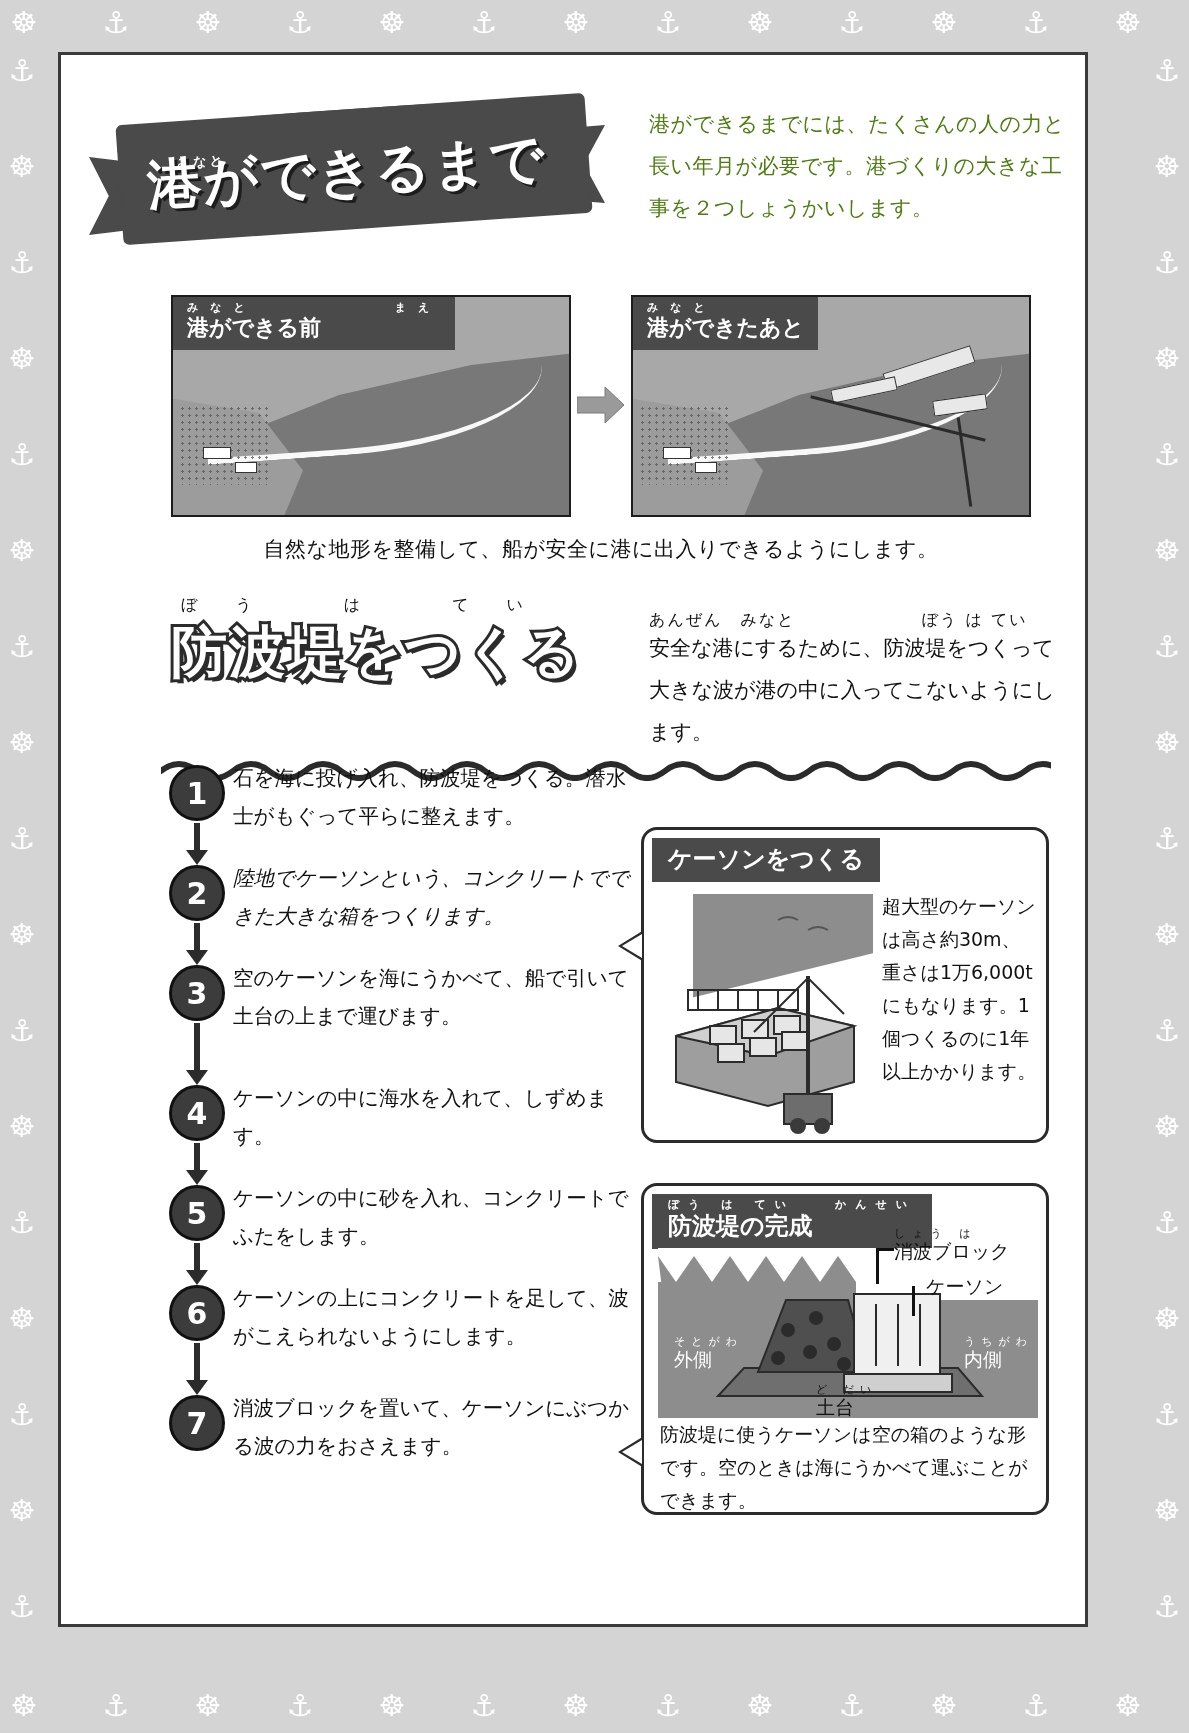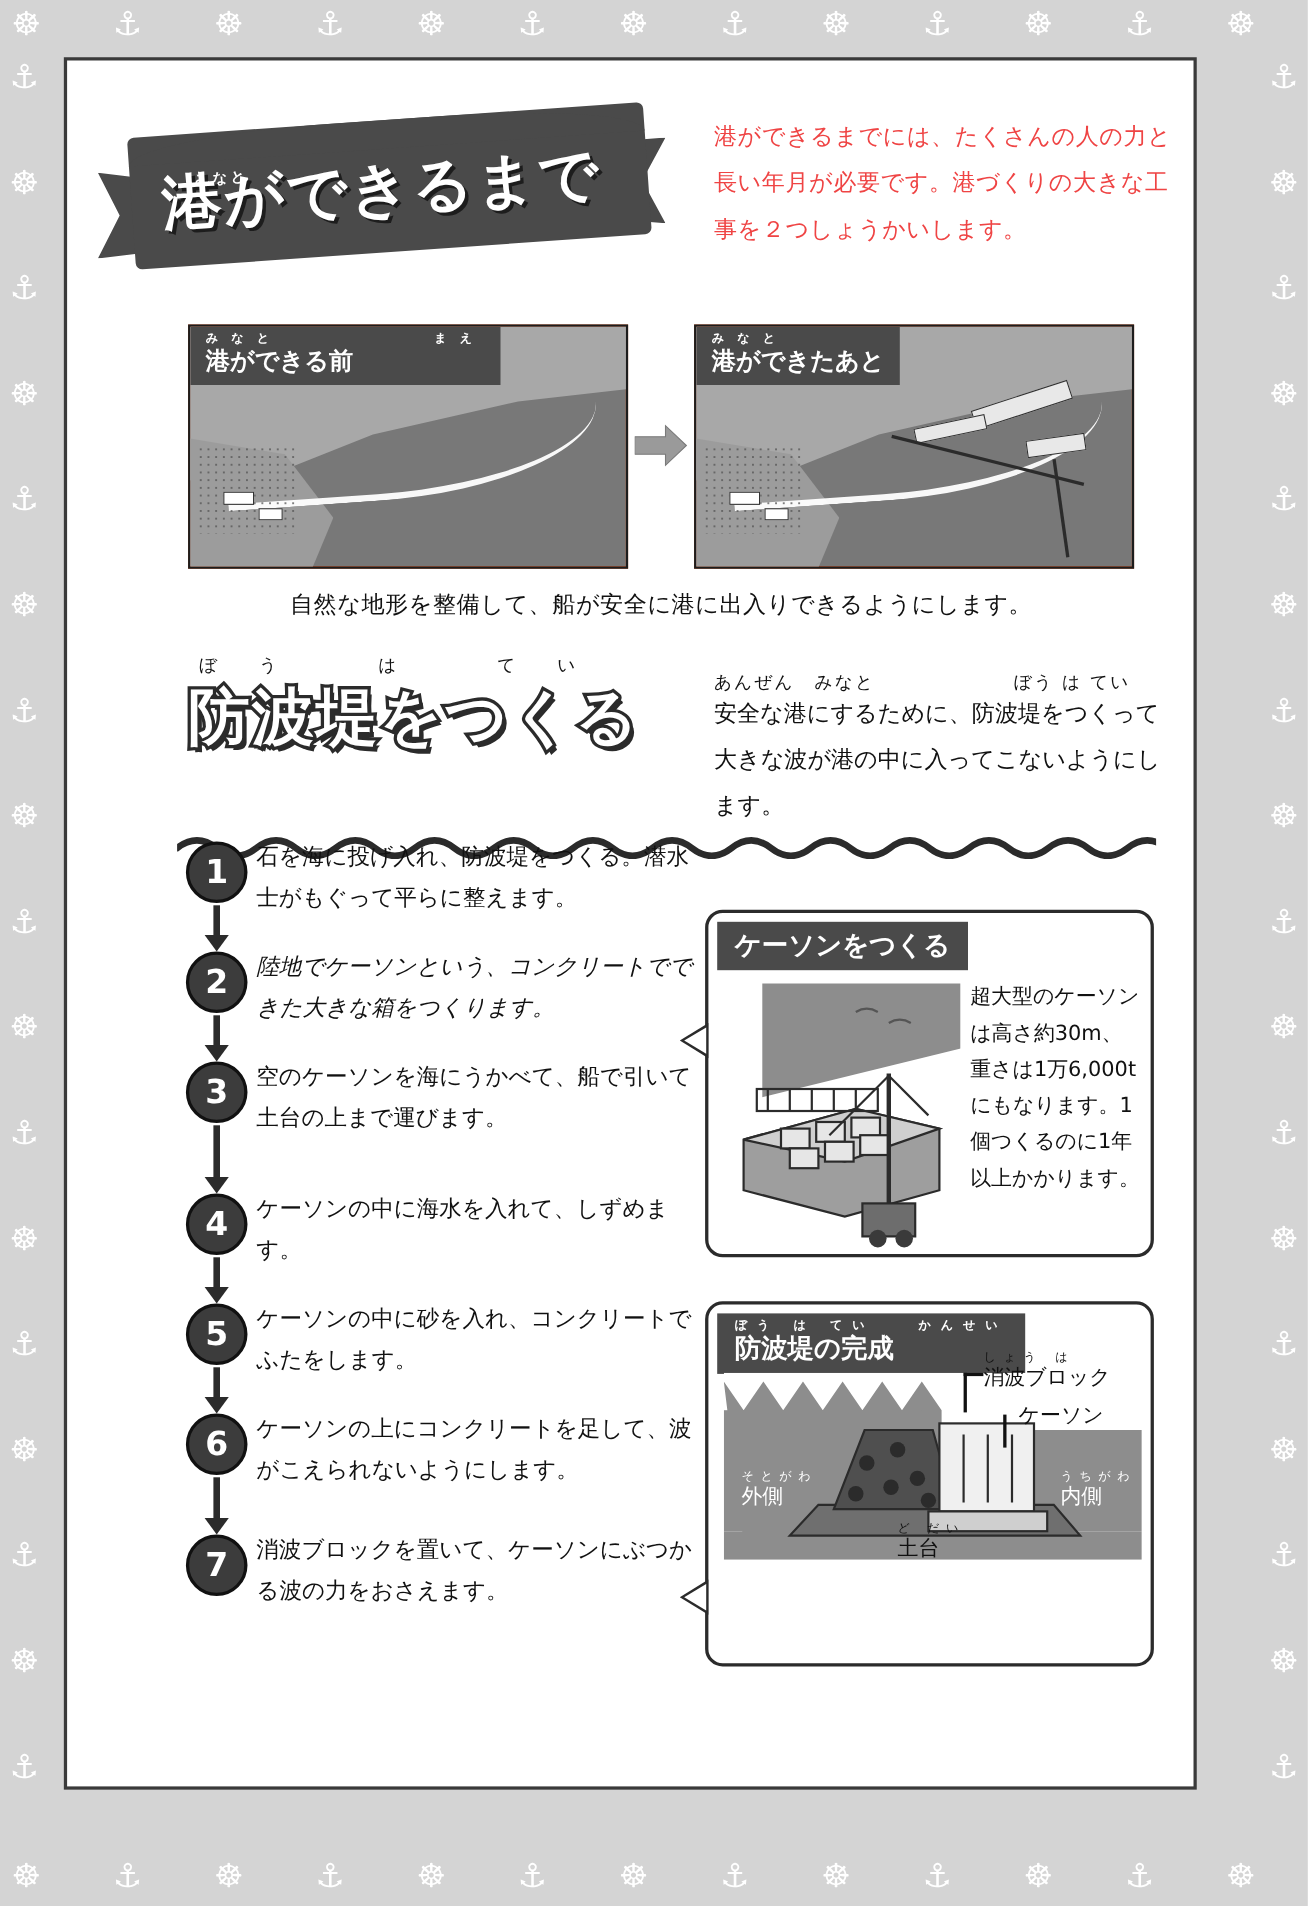--- a/index.html
+++ b/index.html
@@ -60,27 +60,27 @@
     color:#ffffff;font-size:54px;font-weight:bold;letter-spacing:2px;
     text-shadow:3px 3px 0 #1d1d1d;
     white-space:nowrap;
   }
   .ruby-small{
     position:absolute;font-size:13px;color:#ffffff;font-weight:bold;letter-spacing:3px;
   }
 
   .intro-text{
     position:absolute;left:588px;top:48px;width:420px;
-    font-size:21px;line-height:42px;color:#ef4444;letter-spacing:0.5px;
+    font-size:21px;line-height:42px;color:#4d7c0f;letter-spacing:0.5px;
   }
 
   
   .photo{
     position:absolute;border:2px solid #1d1d1d;box-sizing:border-box;
-    overflow:hidden;background:#c2410c;
+    overflow:hidden;background:#14b8a6;
   }
   .photo-a{left:110px;top:240px;width:400px;height:222px;}
   .photo-b{left:570px;top:240px;width:400px;height:222px;}
   .photo-label{
     position:absolute;left:0;top:0;background:#4a4a4a;color:#fff;
     font-size:22px;font-weight:bold;padding:5px 14px 7px 14px;z-index:4;
     white-space:nowrap;
   }
   .sea{position:absolute;left:0;top:0;width:100%;height:100%;background:#787878;}
   .land{
@@ -457,16 +457,17 @@
     </div>
     <div class="lbl-w" style="left:320px;top:150px;">
       <span style="display:block;font-size:11px;line-height:11px;letter-spacing:6px;color:#fff;">うちがわ</span>
       <span>内側</span>
     </div>
     <div class="lbl" style="left:172px;top:198px;">
       <span style="display:block;font-size:11px;line-height:11px;letter-spacing:6px;">ど だい</span>
       <span>土台</span>
     </div>
 
+    <div class="box-text" style="left:16px;top:232px;width:376px;">防波堤に使うケーソンは空の箱のような形です。空のときは海にうかべて運ぶことができます。</div>
     <div class="callout-tip" style="left:-26px;top:250px;"></div>
   </div>
 
 </div>
 
 </body></html>

